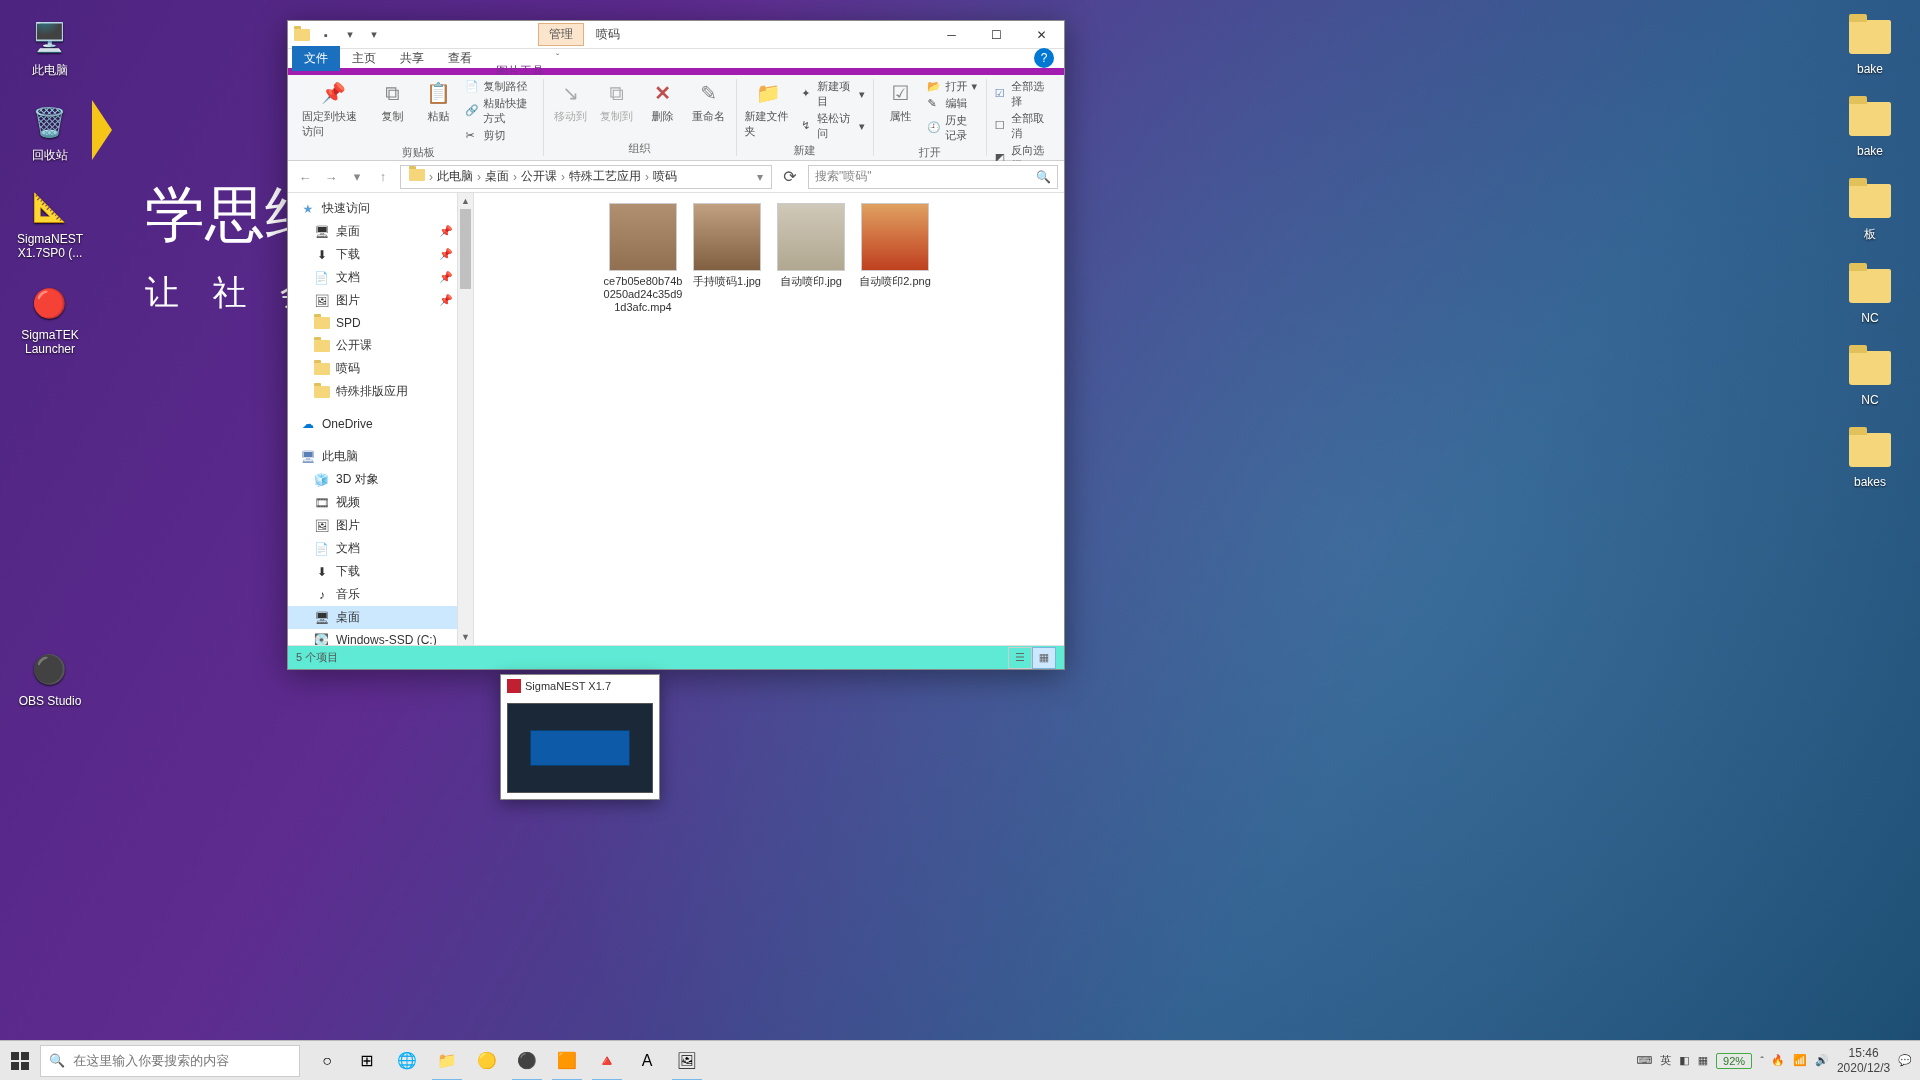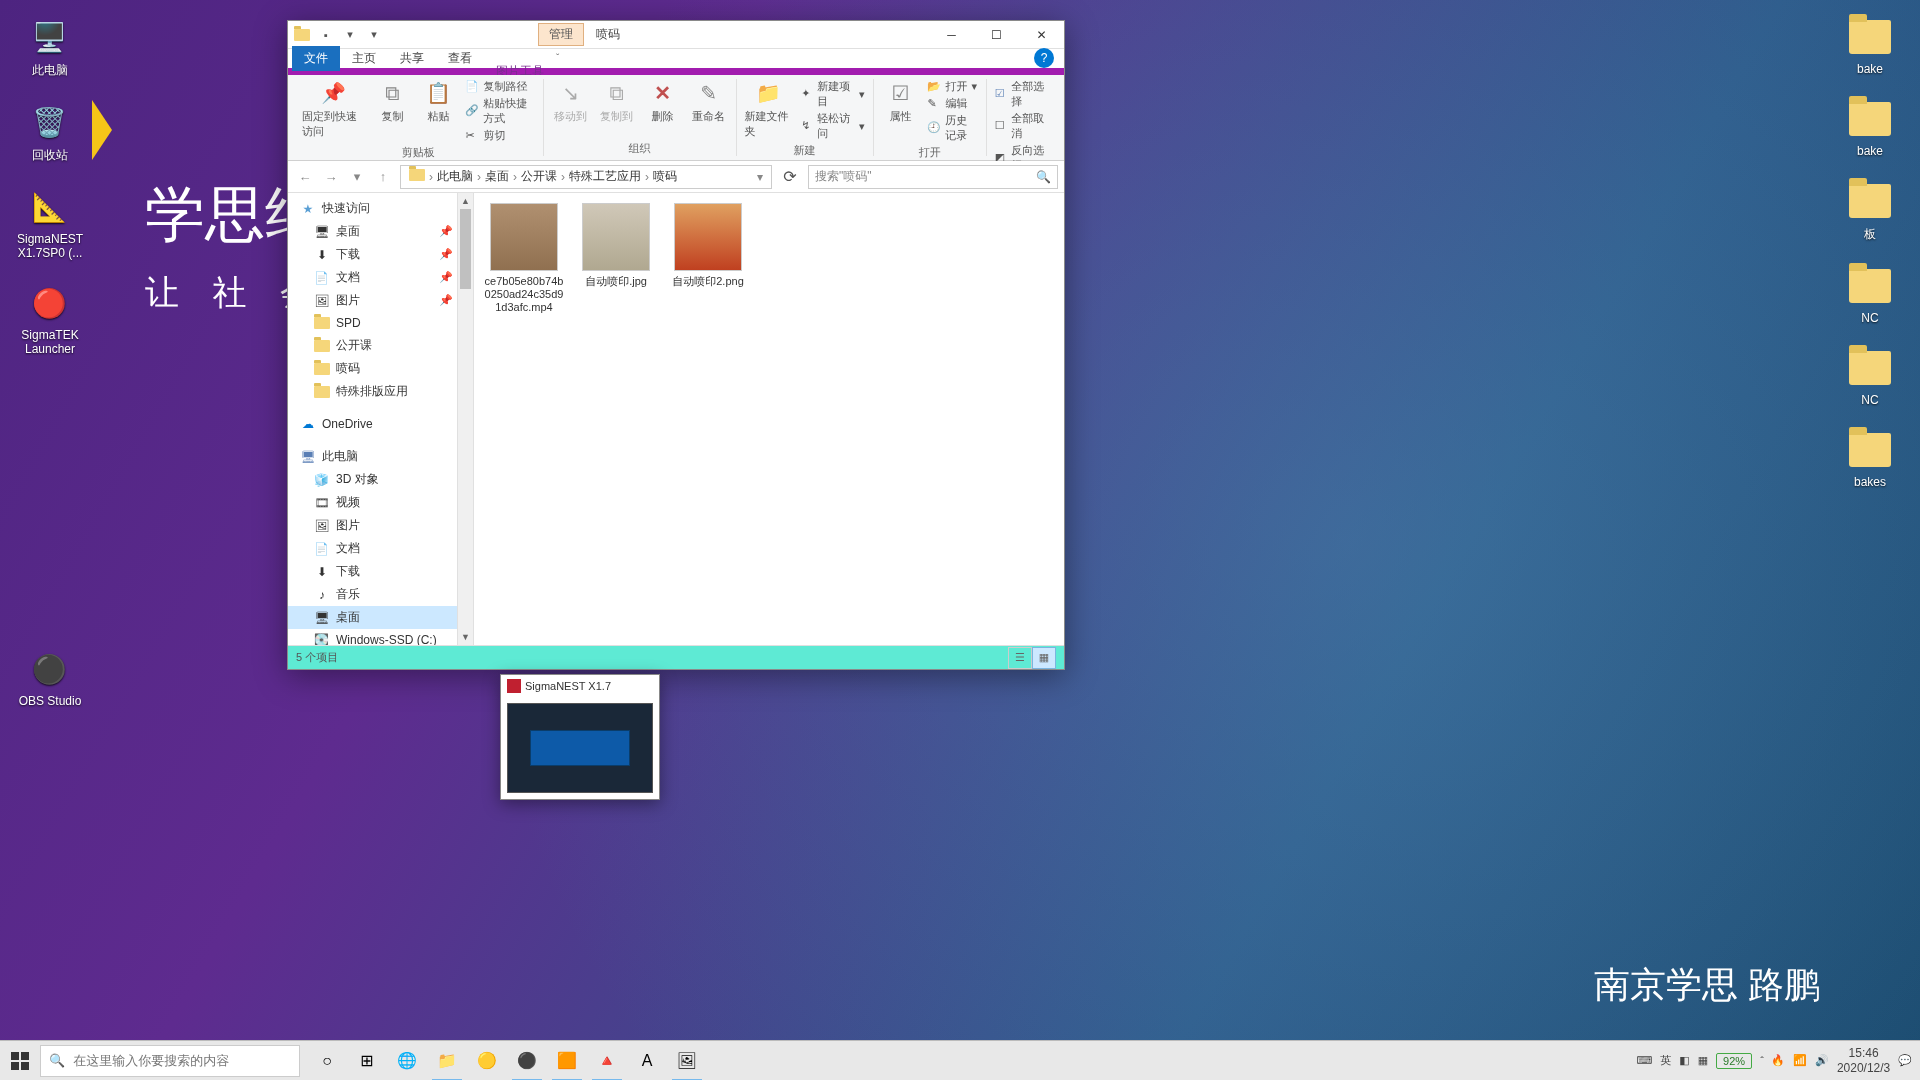--- a/index.html
+++ b/index.html
@@ -69,21 +69,21 @@
     .scrollbar-v .sv-thumb { position:absolute; left:2px; right:2px; top:0; height:80px; background:#c0c0c0; }
     .tree-item { display:flex; align-items:center; padding:3px 4px 3px 22px; gap:6px; white-space:nowrap; }
     .tree-item.l1 { padding-left:12px; }
     .tree-item.l2 { padding-left:26px; }
     .tree-item.sel { background:#cce8ff; }
     .tree-item .ti-icon { width:16px; height:16px; display:inline-flex; align-items:center; justify-content:center; font-size:12px; flex-shrink:0; }
     .pin-col { position:absolute; right:4px; color:#888; font-size:11px; }
     .tree-spacer { height:10px; }
 
     .content { flex:1; background:#fff; position:relative; padding:10px; }
-    .thumbs { display:flex; gap:12px; flex-wrap:wrap; }
+    .thumbs { display:flex; gap:4px; flex-wrap:wrap;justify-content:center; }
     .thumb { width:80px; display:flex; flex-direction:column; align-items:center; }
     .thumb.sel .th-img { outline:2px solid #7ab5e0; outline-offset:-1px; background-color:#cce8ff; }
     .th-img { width:68px; height:68px; background:#ddd; display:flex; align-items:center; justify-content:center; font-size:10px; color:#888; position:relative; border:1px solid #ccc; }
     .th-label { font-size:11px; color:#333; text-align:center; margin-top:4px; word-break:break-all; line-height:1.2; }
 
     .status-bar { height:24px; border-top:1px solid #e0e0e0; display:flex; align-items:center; padding:0 8px; font-size:11px; color:#555; background:#5eead4; }
     .view-switch { margin-left:auto; display:flex; }
     .vs-btn { width:24px; height:22px; border:1px solid #ccc; display:flex; align-items:center; justify-content:center; font-size:11px; color:#666; }
     .vs-btn.active { background:#cce8ff; border-color:#7ab5e0; }
 
@@ -126,21 +126,20 @@
     .pc-sm { color:#5a7fb5; }
     .drive-sm { color:#888; }
   </style>
 </head>
 <body>
 
 <div class="desktop-bg">
   <div class="yellow-arrow"></div>
   <div class="desktop-bg-text1">学思结</div>
   <div class="desktop-bg-text2">让 社 会 更</div>
-  <div class="desktop-bg-text3">南京学思   路鹏</div>
 </div>
 
 <div class="desktop-icons-left">
   <div class="desk-icon">
       <div class="di-glyph">🖥️</div>
       <span>此电脑</span>
     </div>
   <div class="desk-icon">
       <div class="di-glyph">🗑️</div>
       <span>回收站</span>
@@ -468,20 +467,24 @@
       <div class="sv-btn">▼</div>
     </div>
 
     <div class="content">
       <div class="thumbs">
         <div class="thumb">
           <div class="th-img" style="background:linear-gradient(#b09070,#907050)"></div>
           <div class="th-label">ce7b05e80b74b0250ad24c35d91d3afc.mp4</div>
         </div>
         <div class="thumb">
+          <div class="th-img" style="background:linear-gradient(#c0a080,#806040)"></div>
+          <div class="th-label">手持喷码1.jpg</div>
+        </div>
+        <div class="thumb">
           <div class="th-img" style="background:linear-gradient(#d0c8b8,#b0a890)"></div>
           <div class="th-label">自动喷印.jpg</div>
         </div>
         <div class="thumb">
           <div class="th-img" style="background:linear-gradient(#e0a060,#c04020)"></div>
           <div class="th-label">自动喷印2.png</div>
         </div>
       </div>
     </div>
   </div>

